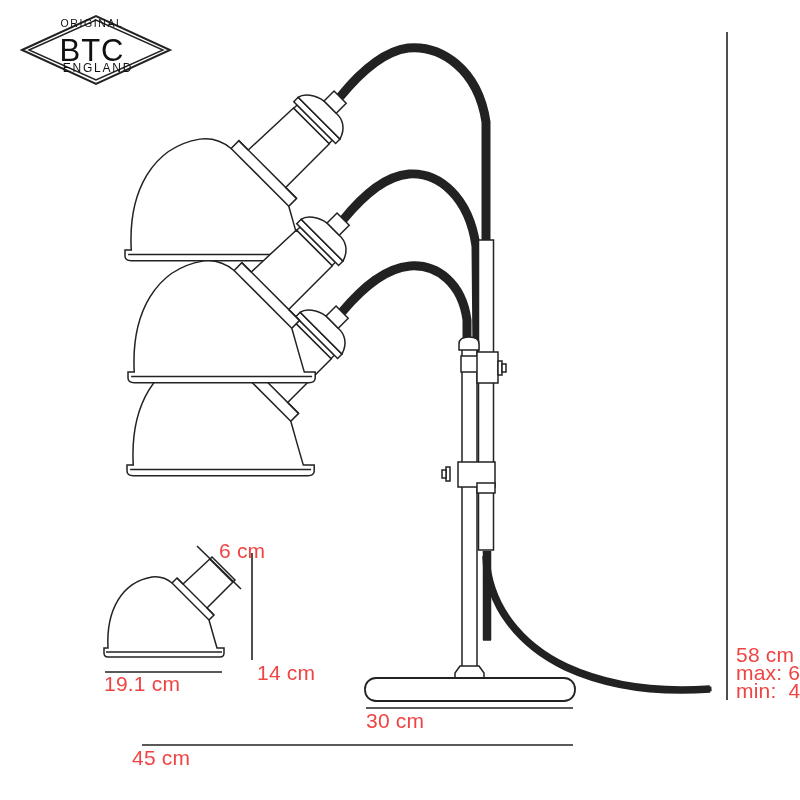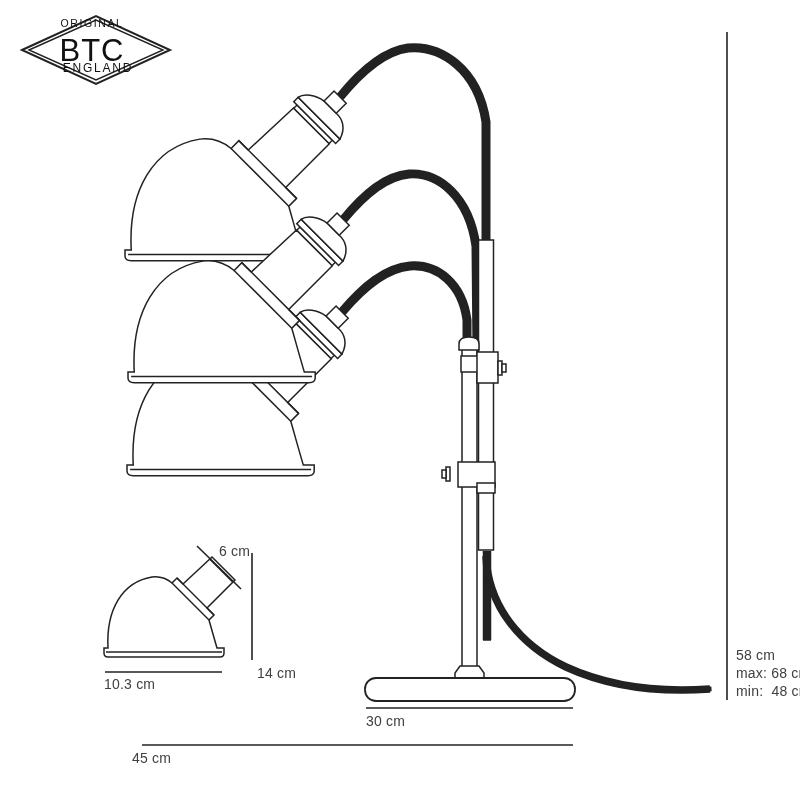--- a/index.html
+++ b/index.html
@@ -1,20 +1,20 @@
 <!DOCTYPE html>
 <html><head>
 <meta charset="utf-8">
 <style>
   * { margin:0; padding:0; box-sizing:border-box; }
   html,body { width:800px; height:800px; background:#ffffff; font-family:"Liberation Sans", sans-serif; }
   #stage { position:relative; width:800px; height:800px; background:#fff; overflow:hidden; }
   #drawing { position:absolute; left:0; top:0; }
   .dim-label {
-    position:absolute; font-size:14px; color:#404040; white-space:pre; line-height:18px;
+    position:absolute; font-size:21px; color:#ef4444; white-space:pre; line-height:18px;
     letter-spacing:0.2px;
   }
   .logo-text { position:absolute; color:#111; text-align:center; transform:translate(-50%,-50%); white-space:nowrap; }
   .logo-original { font-size:10.5px; letter-spacing:1.6px; font-weight:400; }
   .logo-btc { font-size:31px; letter-spacing:1px; font-weight:400; }
   .logo-england { font-size:12px; letter-spacing:1.8px; font-weight:400;padding-left:12px; }
   svg path, svg rect, svg polygon, svg line { stroke:#222; }
 </style>
 </head>
 <body>
@@ -135,14 +135,14 @@
   <div class="logo-text logo-btc" style="left:92px; top:51px;">BTC</div>
   <div class="logo-text logo-england" style="left:92px; top:68px;">ENGLAND</div>
 
   <div class="dim-label" style="left:736px; top:646px;">58 cm</div>
   <div class="dim-label" style="left:736px; top:664px;">max: 68 cm</div>
   <div class="dim-label" style="left:736px; top:682px;">min:  48 cm</div>
   <div class="dim-label" style="left:366px; top:712px;">30 cm</div>
   <div class="dim-label" style="left:132px; top:749px;">45 cm</div>
   <div class="dim-label" style="left:219px; top:542px;">6 cm</div>
   <div class="dim-label" style="left:257px; top:664px;text-align:center;">14 cm</div>
-  <div class="dim-label" style="left:104px; top:675px;">10.3 cm</div>
+  <div class="dim-label" style="left:104px; top:675px;">19.1 cm</div>
 </div>
 
 </body></html>

